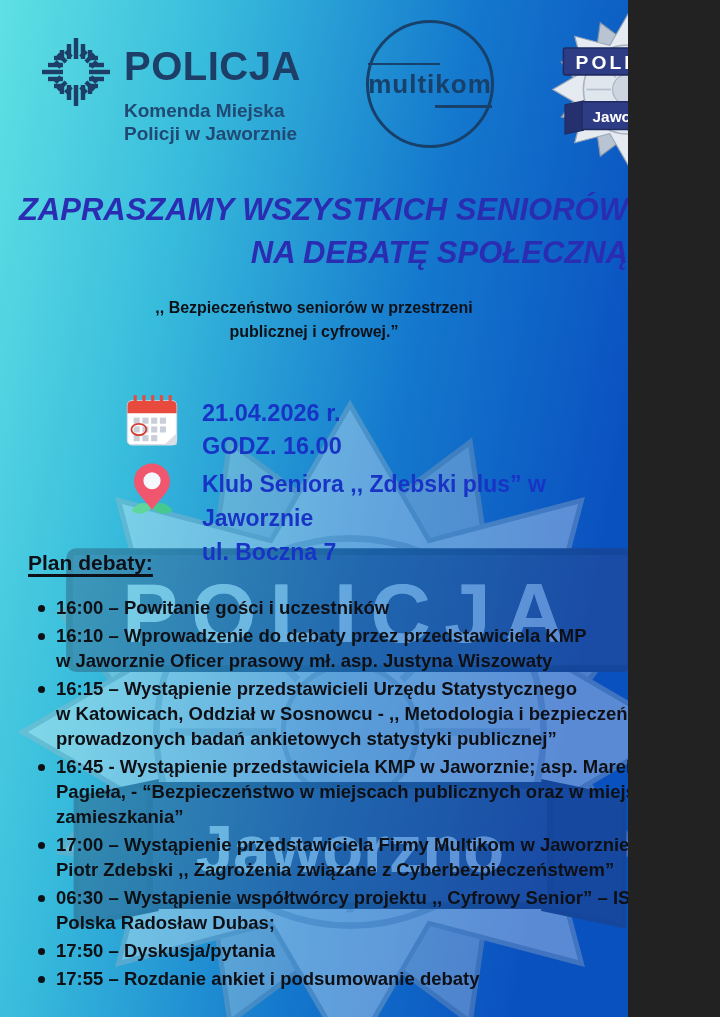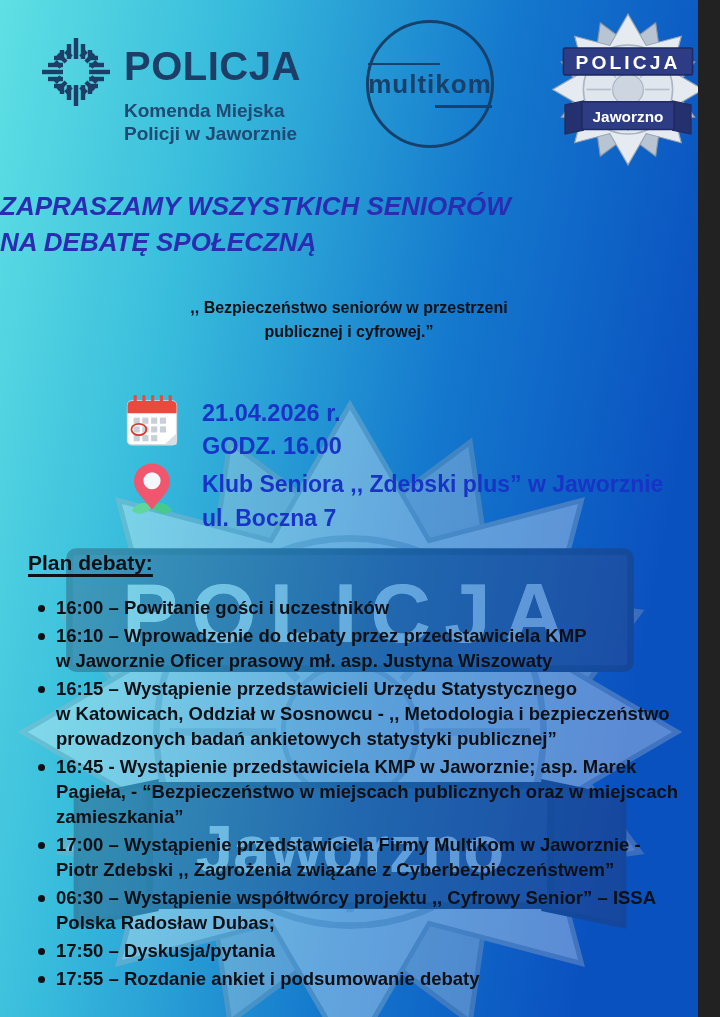--- a/index.html
+++ b/index.html
@@ -1,18 +1,18 @@
 <!DOCTYPE html>
 <html><head>
 <meta charset="utf-8">
 <style>
   * { box-sizing: border-box; }
   body { margin: 0; background: #222; font-family: "Liberation Sans", sans-serif; }
   .poster {
-    position: relative; width: 698px; height: 1017px; overflow: hidden;
+    position: relative; width: 628px; height: 1017px; overflow: hidden;
     background: linear-gradient(101deg, #5fe0e4 0%, #38bcdc 26%, #1478cd 58%, #0a51c0 86%);
   }
   .abs { position: absolute; }
 
   
   .watermark { position: absolute; left: 16px; top: 378px; width: 668px; height: 708px;
                opacity: 0.33; filter: saturate(0.55) brightness(1.12); pointer-events: none; }
   .watermark svg { width: 100%; height: 100%; }
 
   
@@ -24,22 +24,22 @@
   .multikom { left: 366px; top: 20px; width: 128px; height: 128px; border: 3px solid #17406b;
               border-radius: 50%; display: flex; align-items: center; justify-content: center; }
   .multikom-text { position: relative; font-size: 26px; font-weight: 600; color: #17406b; letter-spacing: 1px; text-align: center; }
   .multikom-text::before { content: ""; position: absolute; top: -6px; left: 0; width: 58%; height: 2.5px; background: #17406b; }
   .multikom-text::after  { content: ""; position: absolute; bottom: -8px; right: 0; width: 46%; height: 2.5px; background: #17406b; }
 
   .badge-top { left: 551px; top: 8px; width: 154px; height: 163px; }
   .badge-top svg, .burst-logo svg { width: 100%; height: 100%; }
 
   
-  .title { left: 0; top: 188px; width: 100%; text-align: left;
-           font-style: italic; font-weight: 800; font-size: 26px; color: #2a2db2; line-height: 1.4; }
+  .title { left: 0; top: 188px; width: 100%; text-align: right;
+           font-style: italic; font-weight: 800; font-size: 31px; color: #2a2db2; line-height: 1.4; }
   .subtitle { left: 0; top: 296px; width: 100%; text-align: center;
               font-weight: 800; font-size: 16px; color: #0d1016; line-height: 1.5; }
 
   
   .calendar-icon { left: 124px; top: 394px; width: 56px; height: 58px; }
   .when-text { left: 202px; top: 397px; font-size: 23.5px; font-weight: 700; color: #1834c6; line-height: 1.42; }
   .pin-icon { left: 127px; top: 462px; width: 50px; height: 68px; }
   .where-text { left: 202px; top: 467px; font-size: 23px; font-weight: 800; color: #1834c6; line-height: 1.48; }
 
   

